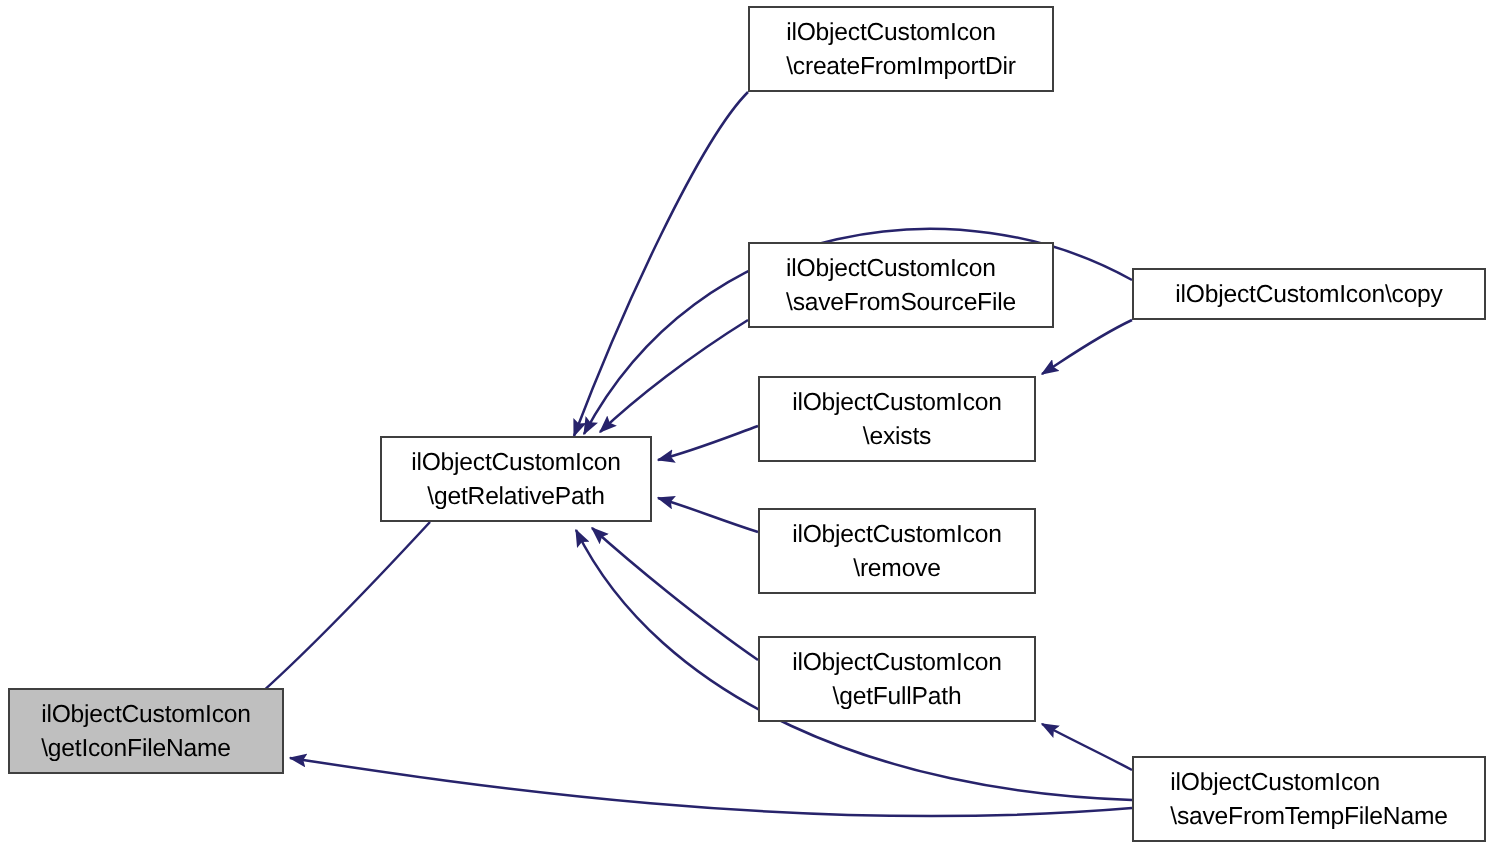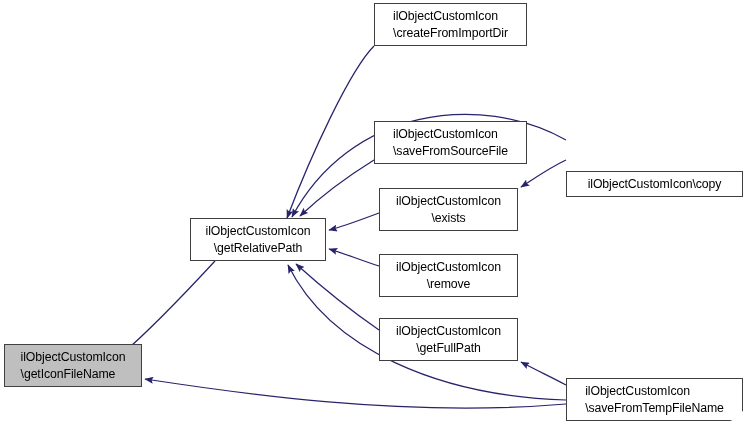--- a/index.html
+++ b/index.html
@@ -8,21 +8,20 @@
     padding: 0;
     background: #ffffff;
   }
   #canvas {
     position: relative;
     width: 749px;
     height: 424px;
     background: #ffffff;
     overflow: hidden;
     font-family: "Liberation Sans", sans-serif;
-    border-radius: 32px;
   }
   #edges {
     position: absolute;
     left: 0;
     top: 0;
     width: 749px;
     height: 424px;
     pointer-events: none;
   }
   .node {
@@ -75,21 +74,21 @@
         <path d="M566,400 C440,396 330,350 288,265" fill="none" stroke="#27236b" stroke-width="1.25" marker-end="url(#arrowhead)"></path>
         <path d="M566,404 C400,418 230,392 145,379" fill="none" stroke="#27236b" stroke-width="1.25" marker-end="url(#arrowhead)"></path>
         <path d="M215,261 C190,288 150,330 122,354" fill="none" stroke="#27236b" stroke-width="1.25" marker-end="url(#arrowhead)"></path>
       </g>
   </svg>
   <div id="node-layer">
       <div class="node left-align" style="left: 374px; top: 3px; width: 153px; height: 43px;"><span class="label">ilObjectCustomIcon
 \createFromImportDir</span></div>
       <div class="node left-align" style="left: 374px; top: 121px; width: 153px; height: 43px;"><span class="label">ilObjectCustomIcon
 \saveFromSourceFile</span></div>
-      <div class="node" style="left: 566px; top: 134px; width: 177px; height: 26px; margin-top: 37px;"><span class="label">ilObjectCustomIcon\copy</span></div>
+      <div class="node" style="left: 566px; top: 134px; width: 177px; height: 26px;"><span class="label">ilObjectCustomIcon\copy</span></div>
       <div class="node" style="left: 379px; top: 188px; width: 139px; height: 43px;"><span class="label">ilObjectCustomIcon
 \exists</span></div>
       <div class="node" style="left: 190px; top: 218px; width: 136px; height: 43px;"><span class="label">ilObjectCustomIcon
 \getRelativePath</span></div>
       <div class="node" style="left: 379px; top: 254px; width: 139px; height: 43px;"><span class="label">ilObjectCustomIcon
 \remove</span></div>
       <div class="node" style="left: 379px; top: 318px; width: 139px; height: 43px;"><span class="label">ilObjectCustomIcon
 \getFullPath</span></div>
       <div class="node highlight left-align" style="left: 4px; top: 344px; width: 138px; height: 43px;"><span class="label">ilObjectCustomIcon
 \getIconFileName</span></div>

